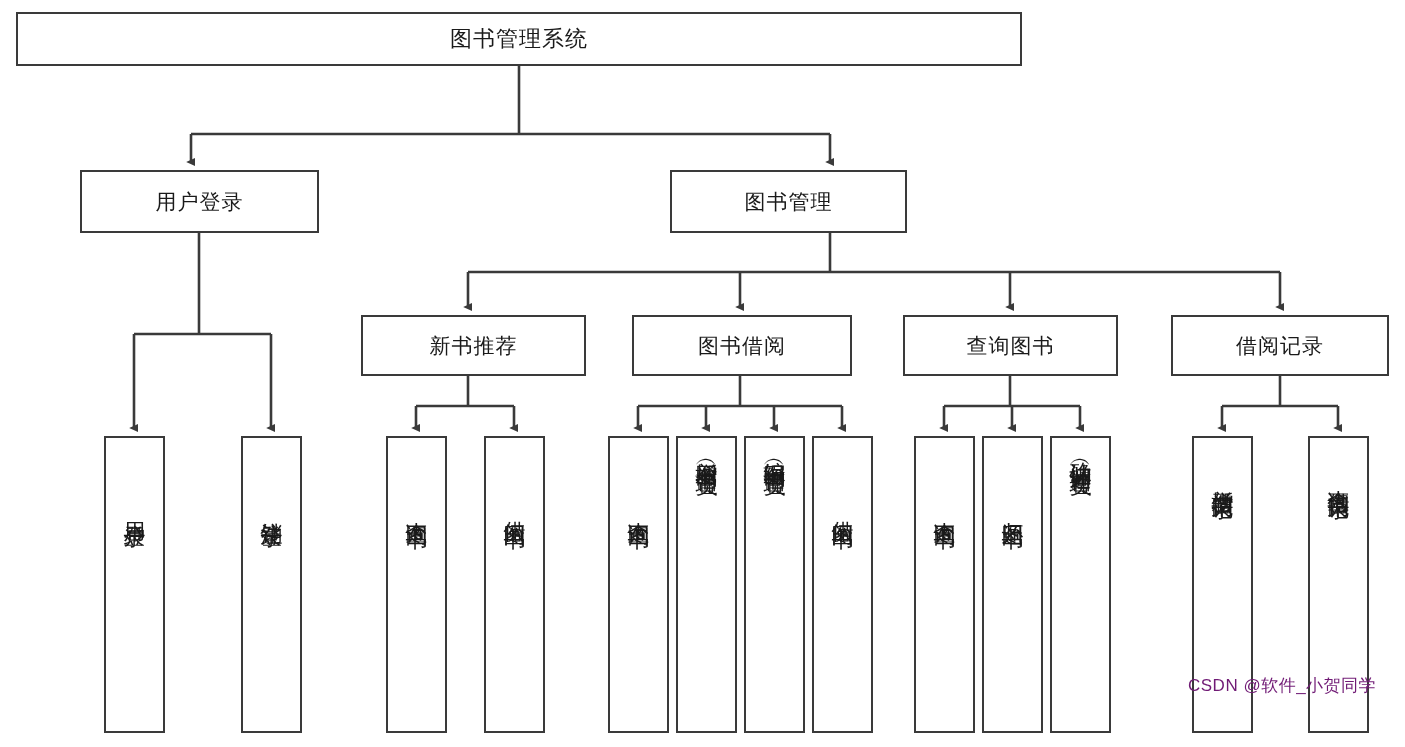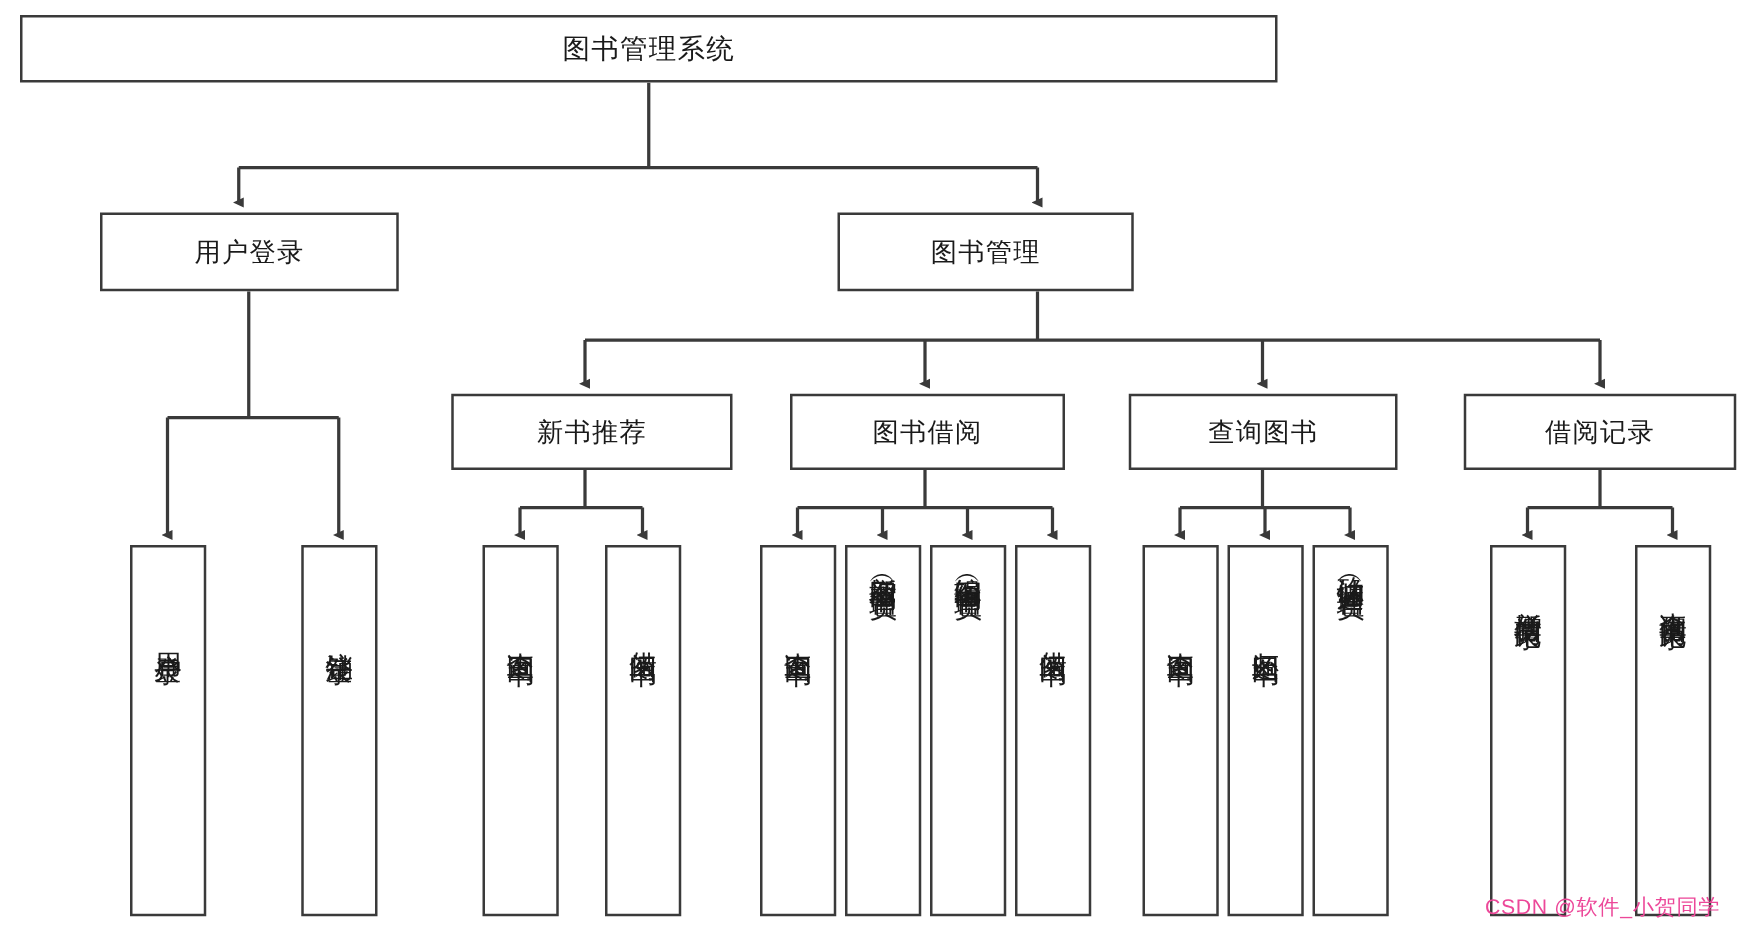--- a/index.html
+++ b/index.html
@@ -59,23 +59,23 @@
   
   .node.vertical.mid .vtext {
     margin-top: 60px;
   }
   .node.vertical.mid2 .vtext {
     margin-top: 28px;
   }
   #watermark {
     position: absolute;
     left: 1188px;
-    top: 714px;
+    top: 674px;
     font-size: 17px;
-    color: #ec4899;
+    color: #701a75;
     white-space: nowrap;
     letter-spacing: 0.5px;
   }
 </style>
 </head>
 <body>
 
 <div id="diagram-root">
 
   <svg id="edges-layer" width="1405" height="747" viewBox="0 0 1405 747">

